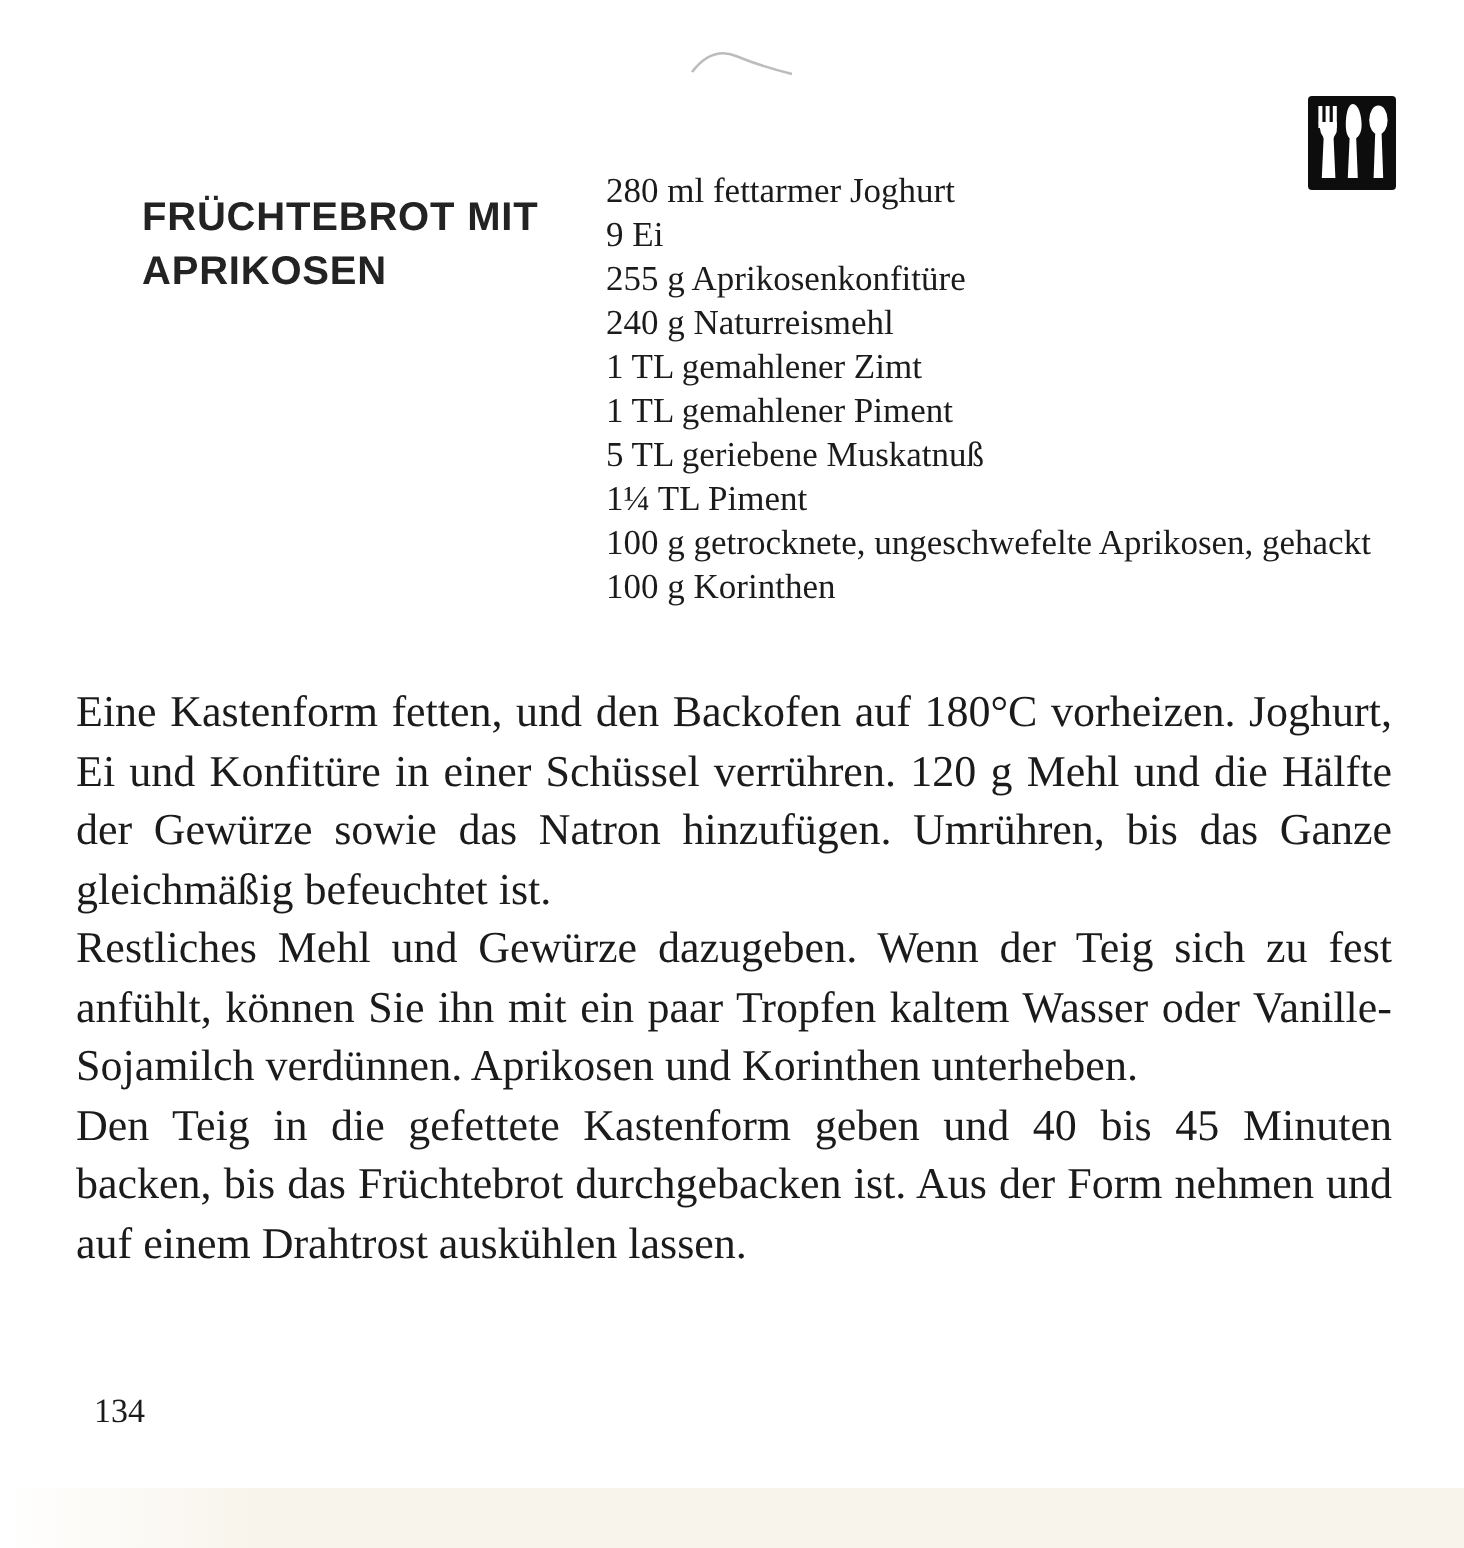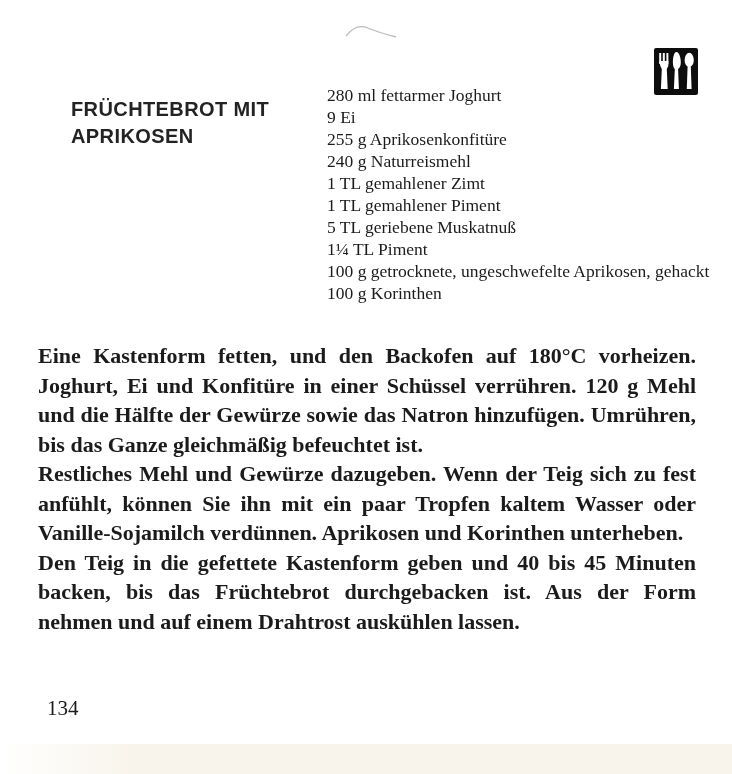--- a/index.html
+++ b/index.html
@@ -20,42 +20,42 @@
     margin: 16px;
     font-family: "Liberation Sans", sans-serif;
     font-size: 20px;
     font-weight: 700;
     letter-spacing: 0.4px;
     line-height: 27px;
     color: #232323;
   }
   .ingredients {
     position: absolute;
-    left: 327px;
+    left: 303px;
     top: 84px;
     width: 384px;
     font-size: 17.5px;
     line-height: 22px;
   }
   .ingredient-line { text-align: justify; }
   .instructions {
     position: absolute;
     left: 38px;
     top: 341px;
     width: 658px;
     font-size: 22px;
     line-height: 29.5px;
     text-align: justify;
   }
-  .instructions p { margin: 0; font-weight: bold; }
+  .instructions p { margin: 0; }
   .page-number {
     position: absolute;
     left: 47px;
     top: 696px;
-    font-size: 21px;
+    font-size: 17px;
   }
   .cutlery-badge {
     position: absolute;
     left: 654px;
     top: 48px;
     width: 44px;
     height: 47px;
   }
   .scan-curve {
     position: absolute;

